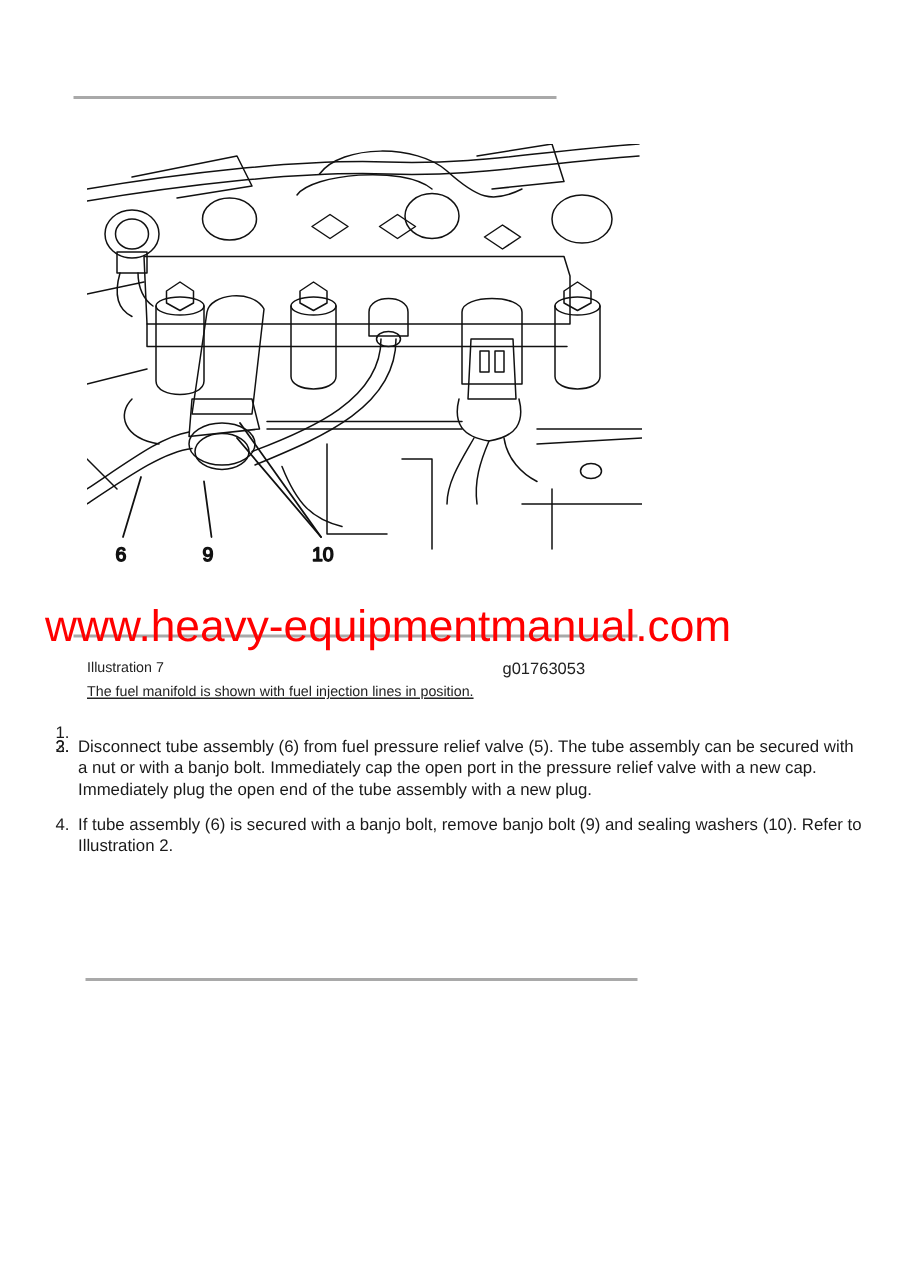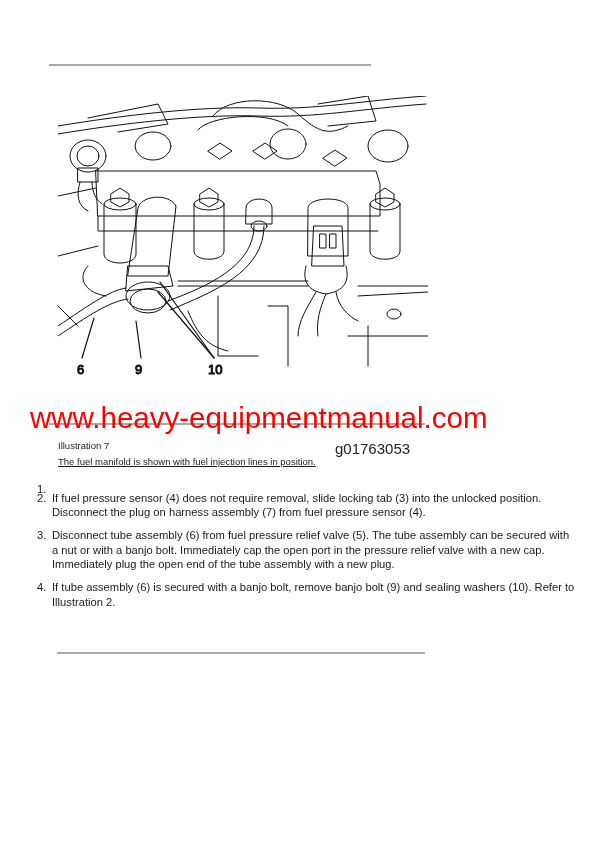--- a/index.html
+++ b/index.html
@@ -14,21 +14,21 @@
 
     #illustration { position: absolute; left: 58px; top: 96px; width: 370px; height: 286px; }
     .callout-label { font-family: "Liberation Sans", sans-serif; font-size: 13px; fill: #111; }
 
     #watermark {
       position: absolute; left: 30px; top: 401px; width: 560px;
       font-size: 29.5px; color: #ff0000; letter-spacing: 0px; white-space: nowrap;
       line-height: 34px;
     }
     #fig-label { position: absolute; left: 58px; top: 440px; font-size: 9.5px; color: #222; }
-    #fig-id { position: absolute; left: 335px; top: 440px; font-size: 15px; color: #222; }
+    #fig-id { position: absolute; left: 335px; top: 440px; font-size: 11px; color: #222; }
     #fig-caption { position: absolute; left: 58px; top: 456px; font-size: 9.5px; color: #222; text-decoration: underline; }
 
     #steps { position: absolute; left: 37px; top: 482px; width: 540px; margin: 0; padding: 0; list-style: none; }
     .step { position: relative; padding-left: 15px; font-size: 11.2px; line-height: 14.5px; margin-bottom: 8.5px; color: #1a1a1a; }
     .step-num { position: absolute; left: 0; top: 0; }
   </style>
 </head>
 <body>
 
 <div class="rule" id="rule-top"></div>
@@ -129,21 +129,20 @@
 <div id="fig-label">Illustration 7</div>
 <div id="fig-id">g01763053</div>
 <div id="fig-caption">The fuel manifold is shown with fuel injection lines in position.</div>
 
 <ol id="steps">
   <li class="step">
     <span class="step-num">1.</span>
   </li>
   <li class="step">
     <span class="step-num">2.</span>
-    <span>If fuel pressure sensor (4) does not require removal, slide locking tab (3) into the unlocked position. Disconnect the plug on harness assembly (7) from fuel pressure sensor (4).</span>
   </li>
   <li class="step">
     <span class="step-num">3.</span>
     <span>Disconnect tube assembly (6) from fuel pressure relief valve (5). The tube assembly can be secured with a nut or with a banjo bolt. Immediately cap the open port in the pressure relief valve with a new cap. Immediately plug the open end of the tube assembly with a new plug.</span>
   </li>
   <li class="step">
     <span class="step-num">4.</span>
     <span>If tube assembly (6) is secured with a banjo bolt, remove banjo bolt (9) and sealing washers (10). Refer to Illustration 2.</span>
   </li>
 </ol>

